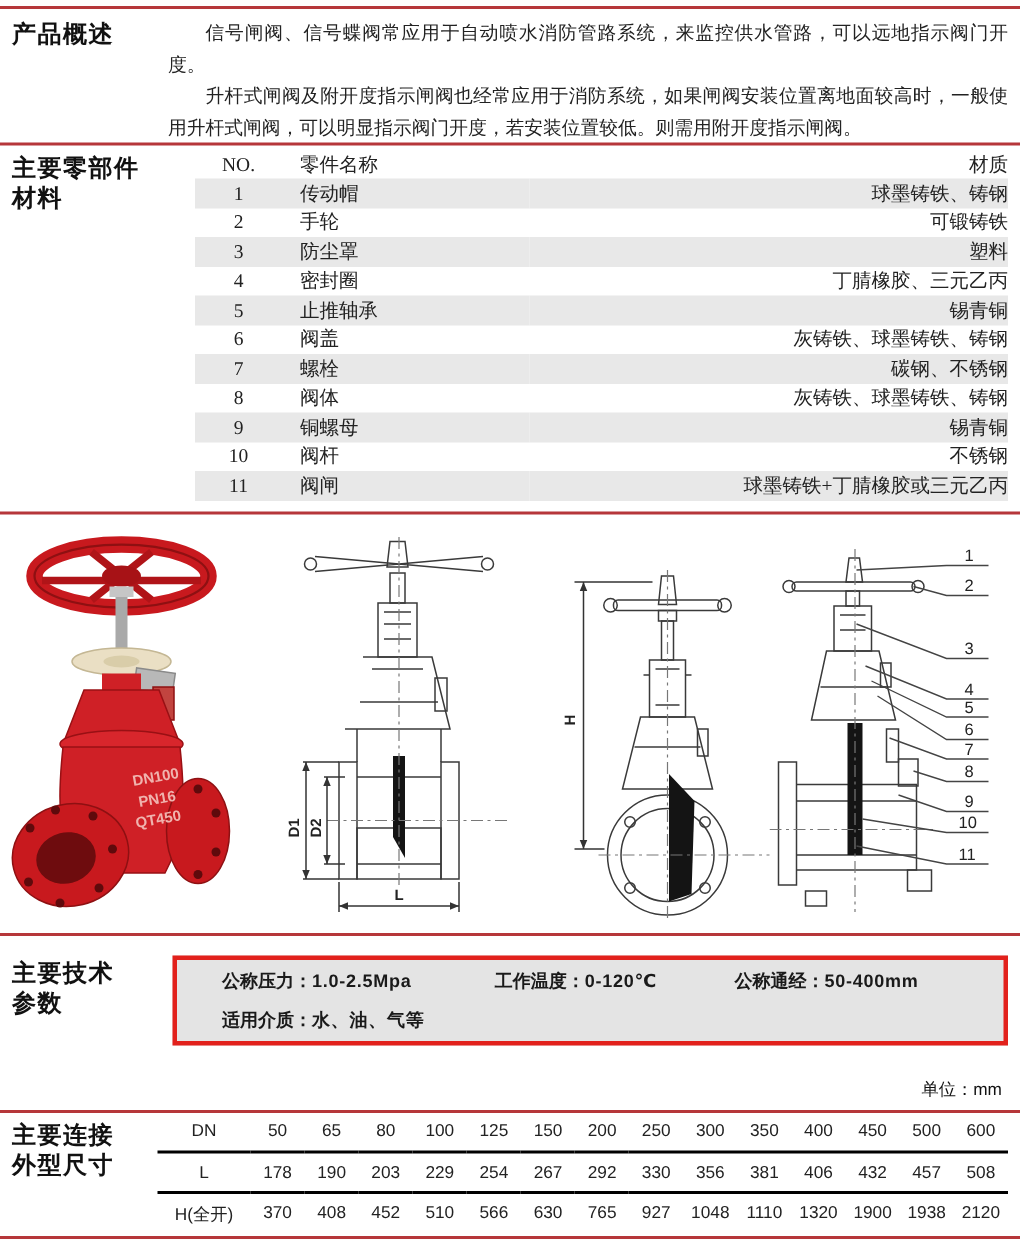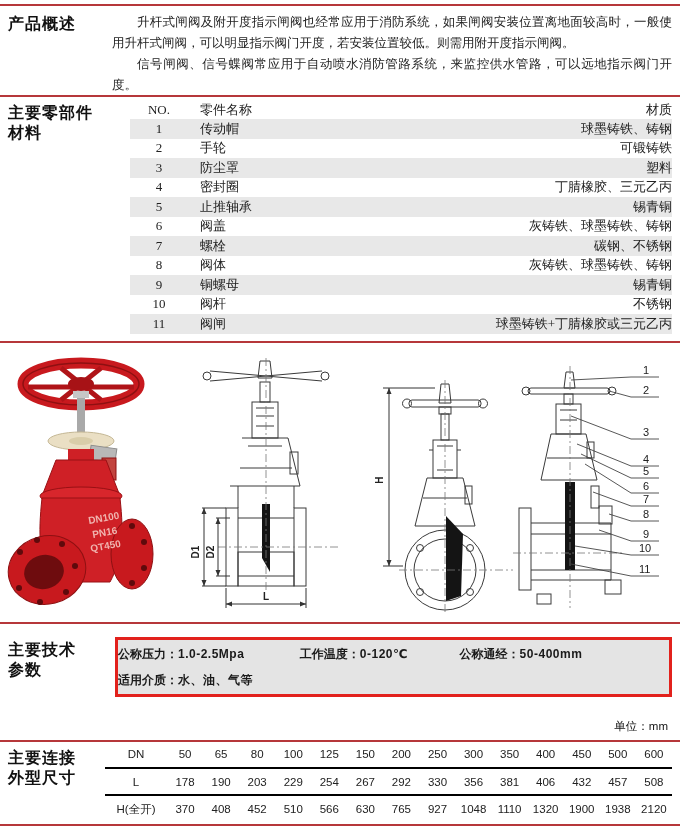--- a/index.html
+++ b/index.html
@@ -37,21 +37,21 @@
   .fig { position:absolute; }
   .fig svg { display:block; }
   .lineart { stroke:#3a3a3a; stroke-width:1; fill:none; }
   .dimtext { font-size:10px; font-weight:bold; fill:#222; }
   .callout-num { font-size:11px; fill:#222; }
 
   
   .spec-box { position:absolute; left:115px; top:637px; width:557px; height:60px;
               background:#e4e4e4; border:3px solid #e2211c;
               display:grid; grid-template-columns:33% 29% 38%; align-content:center; row-gap:9px; }
-  .spec-item { font-size:12px; font-weight:bold; color:#1a1a1a; white-space:nowrap; }
+  .spec-item { font-size:12px; font-weight:bold; color:#1a1a1a; white-space:nowrap; padding-left:30px; }
   .spec-item .v { letter-spacing:0.5px; }
 
   
   .unit-note { position:absolute; top:719px; right:12px; font-size:11.5px; font-weight:normal; color:#111; }
 
   
   .dims-table { position:absolute; left:105px; top:741px; width:567px;
                 border-collapse:collapse; font-size:11.5px; color:#222; table-layout:fixed; }
   .dims-table td { text-align:center; height:27px; padding:0; }
   .dims-table td.rowlabel { width:62px; }
@@ -59,22 +59,22 @@
 </style>
 </head>
 <body>
 
 <div class="page">
 
   <div class="rule rule-top"></div>
 
   <div class="sec-label" style="top:14px;">产品概述</div>
   <div class="overview-text">
+    <p>信号闸阀、信号蝶阀常应用于自动喷水消防管路系统，来监控供水管路，可以远地指示阀门开度。</p>
     <p>升杆式闸阀及附开度指示闸阀也经常应用于消防系统，如果闸阀安装位置离地面较高时，一般使用升杆式闸阀，可以明显指示阀门开度，若安装位置较低。则需用附开度指示闸阀。</p>
-    <p>信号闸阀、信号蝶阀常应用于自动喷水消防管路系统，来监控供水管路，可以远地指示阀门开度。</p>
   </div>
 
   <div class="rule rule-1"></div>
 
   <div class="sec-label" style="top:103px;">
     <div>主要零部件</div>
     <div>材料</div>
   </div>
   <table class="parts-table">
     <thead>

